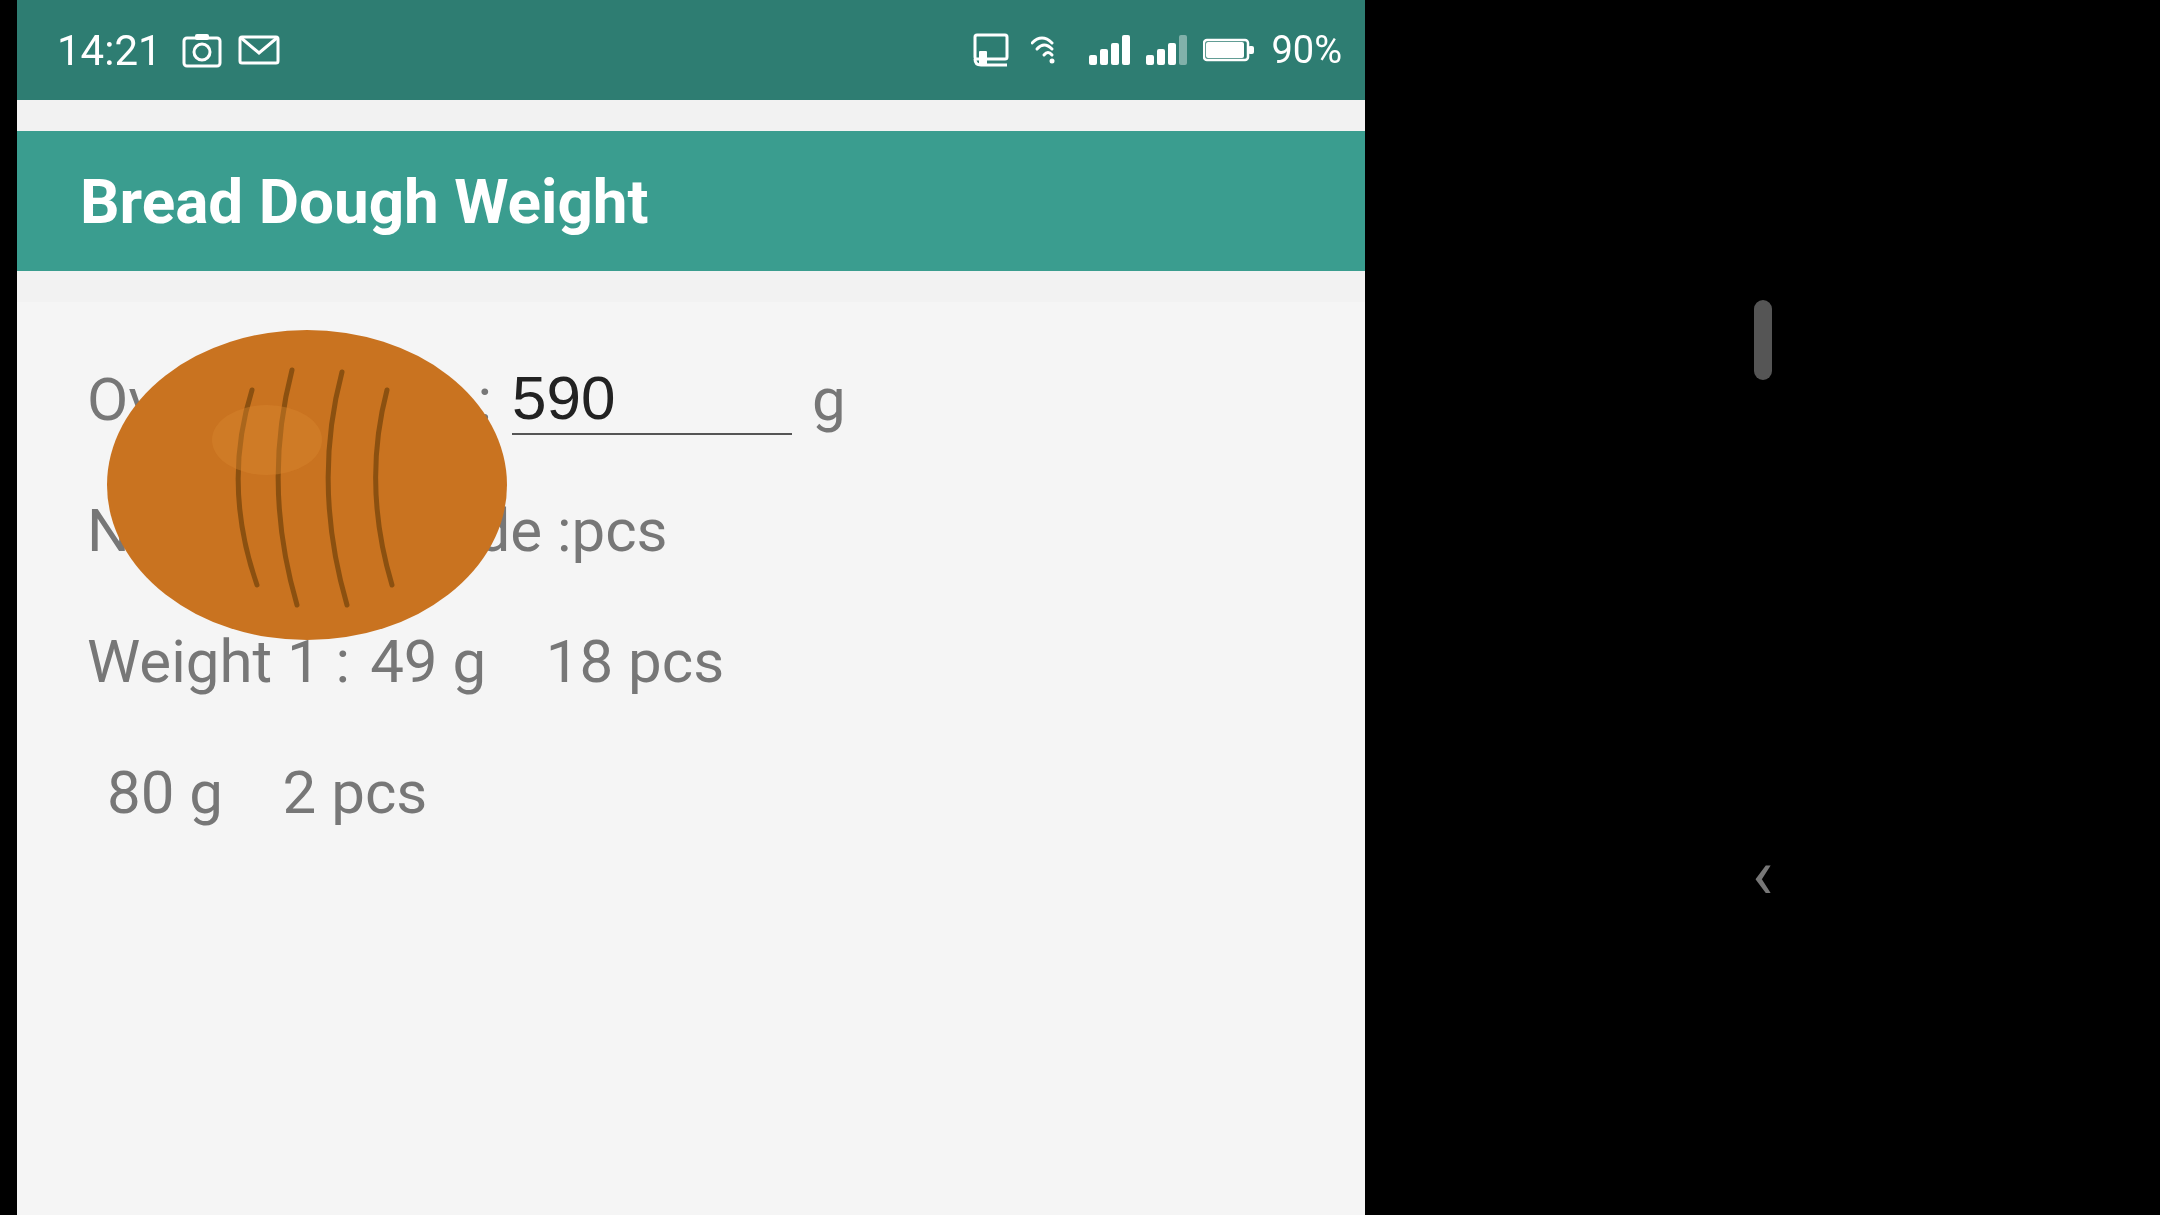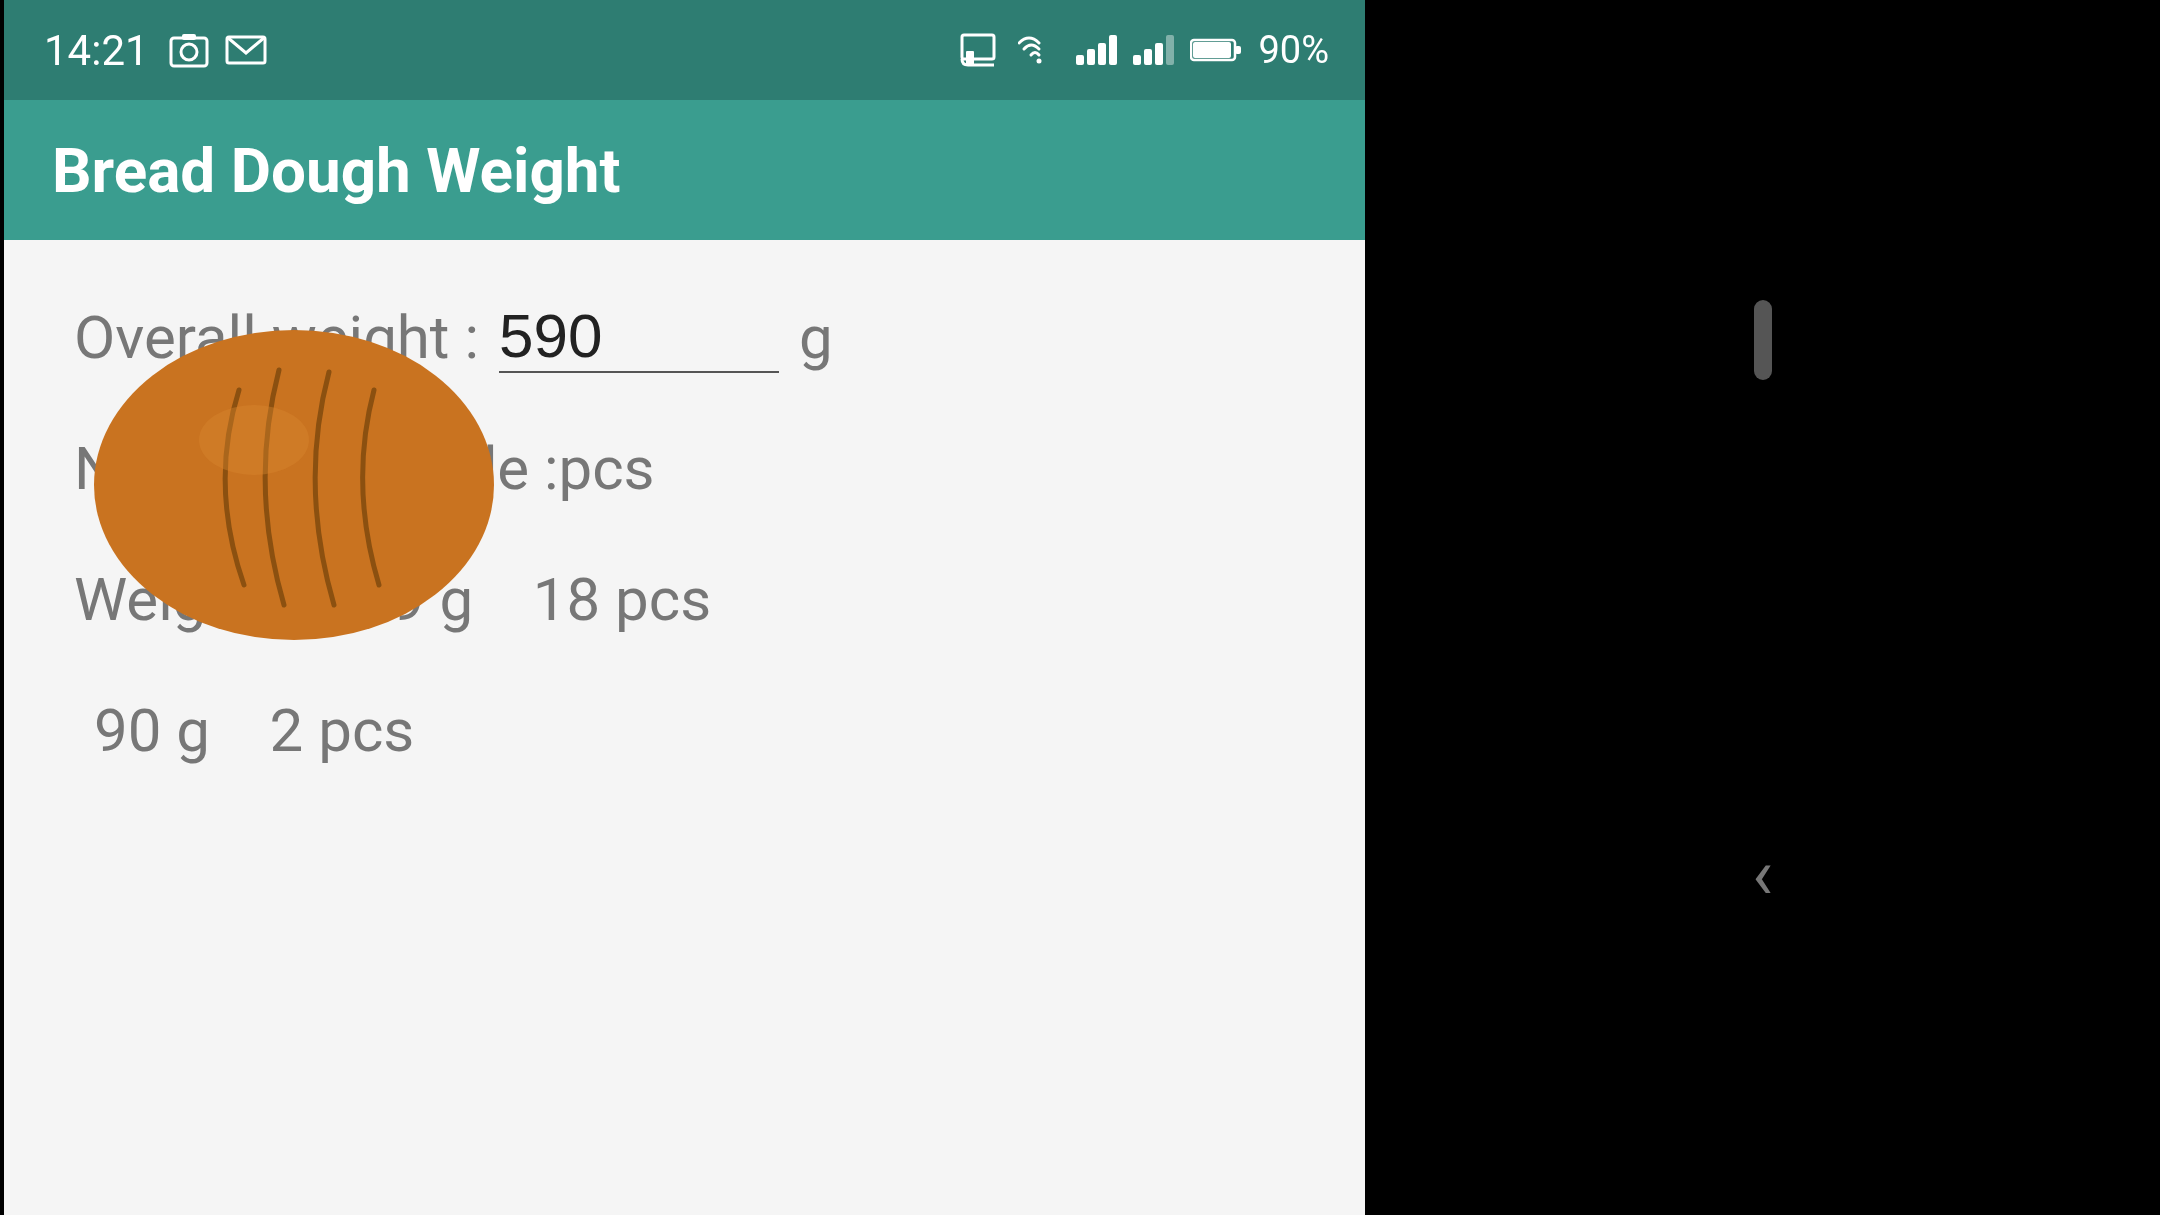--- a/index.html
+++ b/index.html
@@ -8,27 +8,28 @@
       width: 2160px;
       height: 1215px;
       background: #000;
       font-family: 'Roboto', Arial, sans-serif;
       overflow: hidden;
     }
 
     
     .screen {
       position: absolute;
-      left: 4px;
+      left: 17px;
       top: 0;
       width: 1365px;
       height: 1215px;
       background: #f2f2f2;
       display: flex;
       flex-direction: column;
+      gap: 31px;
     }
 
     
     .side-panel {
       position: absolute;
       right: 0;
       top: 0;
       width: 795px;
       height: 1215px;
       background: #000;
@@ -77,21 +78,21 @@
       padding-left: 24px;
     }
 
     
     .app-bar {
       width: 100%;
       height: 140px;
       background: #3a9d8f;
       display: flex;
       align-items: center;
-      padding: 0 48px;
+      padding: 0 63px;
     }
 
     .app-title {
       color: #fff;
       font-size: 62px;
       font-weight: 700;
     }
 
     
     .content {
@@ -270,21 +271,21 @@
 
     <div class="result-row">
       <span class="result-label">Weight 1 :</span>
       <span class="result-value">
         <span>49</span>&nbsp;<span>g</span>&nbsp;&nbsp;&nbsp;&nbsp;<span>18</span>&nbsp;<span>pcs</span>
       </span>
     </div>
 
     <div class="result-row">
       <span class="result-value">
-        <span>90</span>&nbsp;<span>g</span>&nbsp;&nbsp;&nbsp;&nbsp;<span>2</span>&nbsp;<span>pcs</span>
+        <span>80</span>&nbsp;<span>g</span>&nbsp;&nbsp;&nbsp;&nbsp;<span>2</span>&nbsp;<span>pcs</span>
       </span>
     </div>
 
   </div>
 
   <div class="bread-container">
     <svg viewBox="0 0 430 350" width="430" height="350" xmlns="http://www.w3.org/2000/svg">
 
       <ellipse cx="215" cy="175" rx="200" ry="155" fill="#c97320"></ellipse>
 

